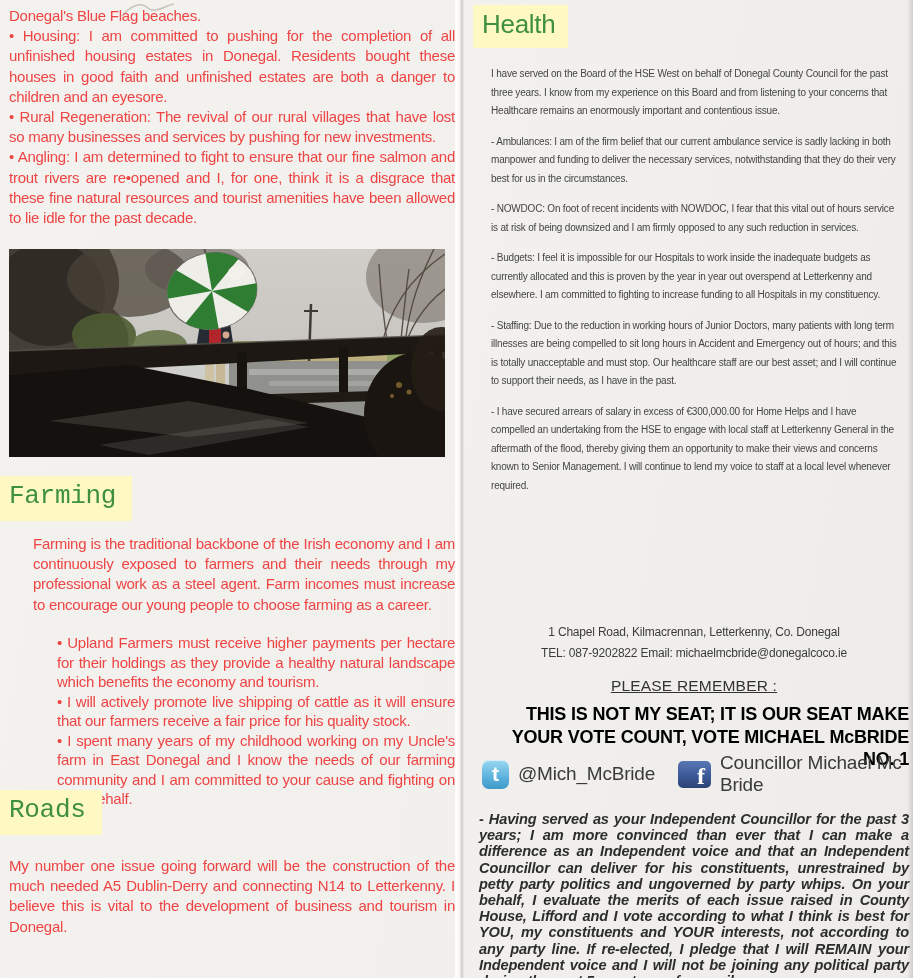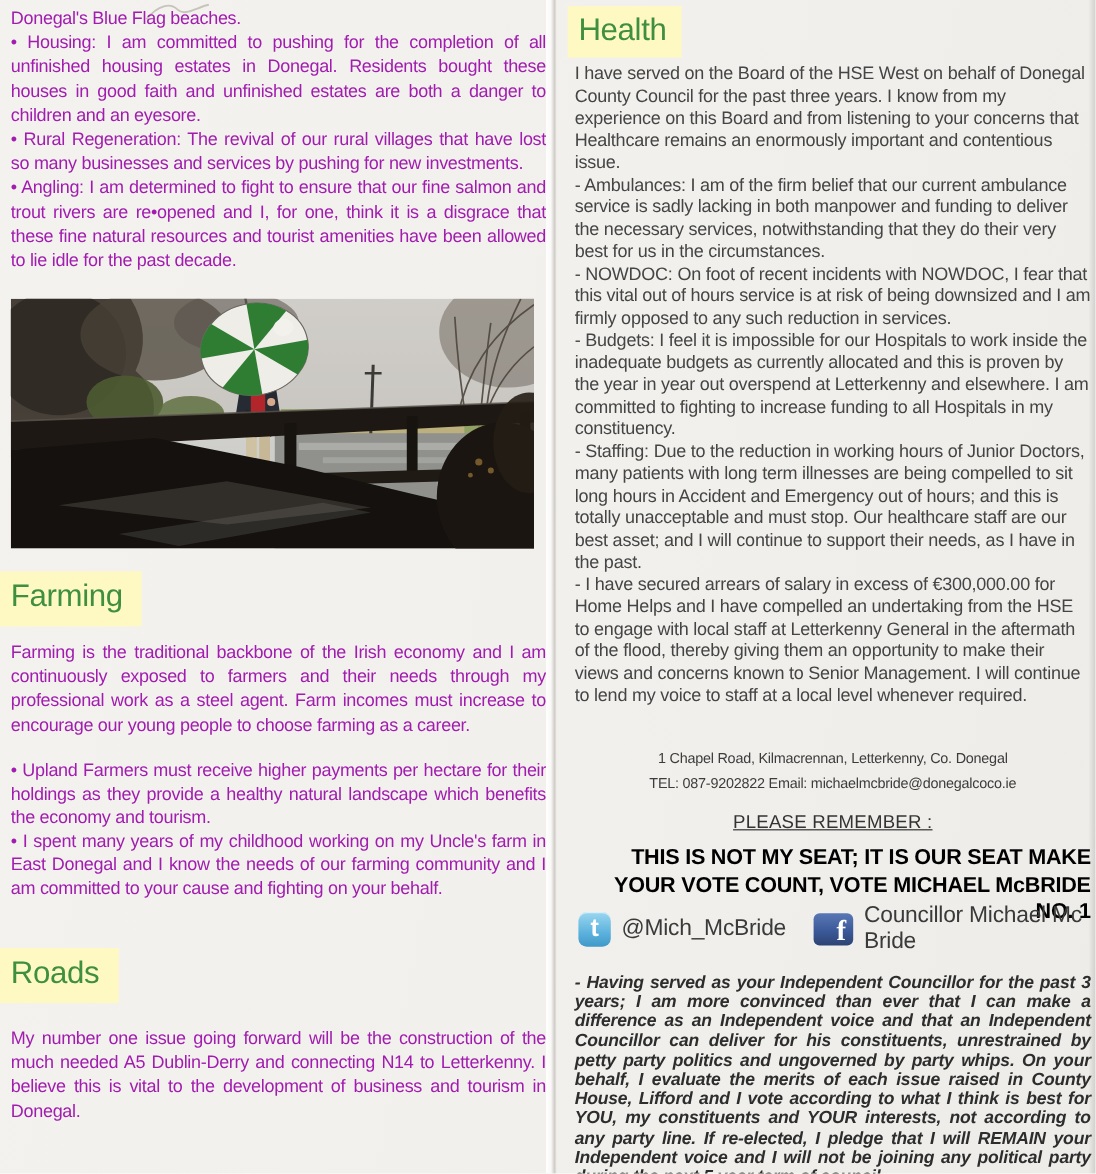--- a/index.html
+++ b/index.html
@@ -6,33 +6,33 @@
   body{
     width:913px;height:978px;position:relative;overflow:hidden;
     background:linear-gradient(100deg,#f3f2ef 0%,#f1f0ed 55%,#edecE9 100%);
     font-family:"Liberation Sans", sans-serif;
     color:#3e3e3e;
     -webkit-font-smoothing:antialiased;
   }
   .col-left{position:absolute;left:9px;top:0;width:446px;height:978px;}
   .col-right{position:absolute;left:479px;top:0;width:430px;height:978px;}
 
-  .body-text{font-size:15px;line-height:20.2px;letter-spacing:-0.25px;color:#a21caf;}
+  .body-text{font-size:15px;line-height:20.2px;letter-spacing:-0.25px;color:#ef4444;}
   .body-text p{margin:0;text-align:justify;}
 
   .sec{position:absolute;left:0;right:0;}
 
   .hl-header{
     display:inline-block;background:#fef9c3;color:#3f8f41;
     font-size:26px;letter-spacing:-0.3px;
     padding:5px 16px 10px 9px;
   }
-  .flush-left{margin-left:-9px;}
-
-  .health-text p{margin:0;text-align:left;font-size:15px;line-height:18.5px;letter-spacing:-0.2px;color:#454545;}
+  .flush-left{margin-left:-9px;font-family:Liberation Mono, monospace;}
+
+  .health-text p{margin:12px;text-align:left;font-size:10px;line-height:18.5px;letter-spacing:-0.2px;color:#454545;}
 
   .contact{text-align:center;font-size:12px;line-height:21px;letter-spacing:-0.2px;color:#3c3c3c;}
   .remember{text-align:center;font-size:15.5px;letter-spacing:0.2px;color:#333;}
   .slogan{text-align:right;font-weight:bold;font-size:18px;line-height:22.5px;letter-spacing:-0.2px;color:#000000;white-space:pre-line;}
 
   .social-row{display:flex;align-items:center;gap:9px;padding-left:3px;}
   .icon-box{width:27px;height:27px;display:flex;align-items:center;justify-content:center;flex:0 0 auto;}
   .tw-icon{border-radius:7px;background:linear-gradient(180deg,#9bd7f0 0%,#5cb2dd 60%,#3f98c8 100%);
     color:#fff;font-weight:bold;font-size:21px;line-height:1;padding-bottom:2px;
     box-shadow:inset 0 1px 0 rgba(255,255,255,.6);}
@@ -157,26 +157,27 @@
           <circle cx="400" cy="143" r="2.5"></circle>
           <circle cx="383" cy="147" r="2"></circle>
       </g>
     </g>
   </svg>
 
   <div class="sec" style="top:476px;">
     <span class="hl-header flush-left">Farming</span>
   </div>
 
-  <div class="sec body-text" style="top:534px;">
+  <div class="sec body-text" style="top:534px;margin-left:24px;">
     <p>Farming is the traditional backbone of the Irish economy and I am continuously exposed to farmers and their needs through my professional work as a steel agent. Farm incomes must increase to encourage our young people to choose farming as a career.</p>
   </div>
 
-  <div class="sec body-text" style="top:633px; line-height:19.5px;">
+  <div class="sec body-text" style="top:633px; line-height:19.5px;margin-left:48px;">
     <p>• Upland Farmers must receive higher payments per hectare for their holdings as they provide a healthy natural landscape which benefits the economy and tourism.</p>
+    <p>• I will actively promote live shipping of cattle as it will ensure that our farmers receive a fair price for his quality stock.</p>
     <p>• I spent many years of my childhood working on my Uncle's farm in East Donegal and I know the needs of our farming community and I am committed to your cause and fighting on your behalf.</p>
   </div>
 
   <div class="sec" style="top:790px;">
     <span class="hl-header flush-left">Roads</span>
   </div>
 
   <div class="sec body-text" style="top:856px;">
     <p>My number one issue going forward will be the construction of the much needed A5 Dublin-Derry and connecting N14 to Letterkenny. I believe this is vital to the development of business and tourism in Donegal.</p>
   </div>

